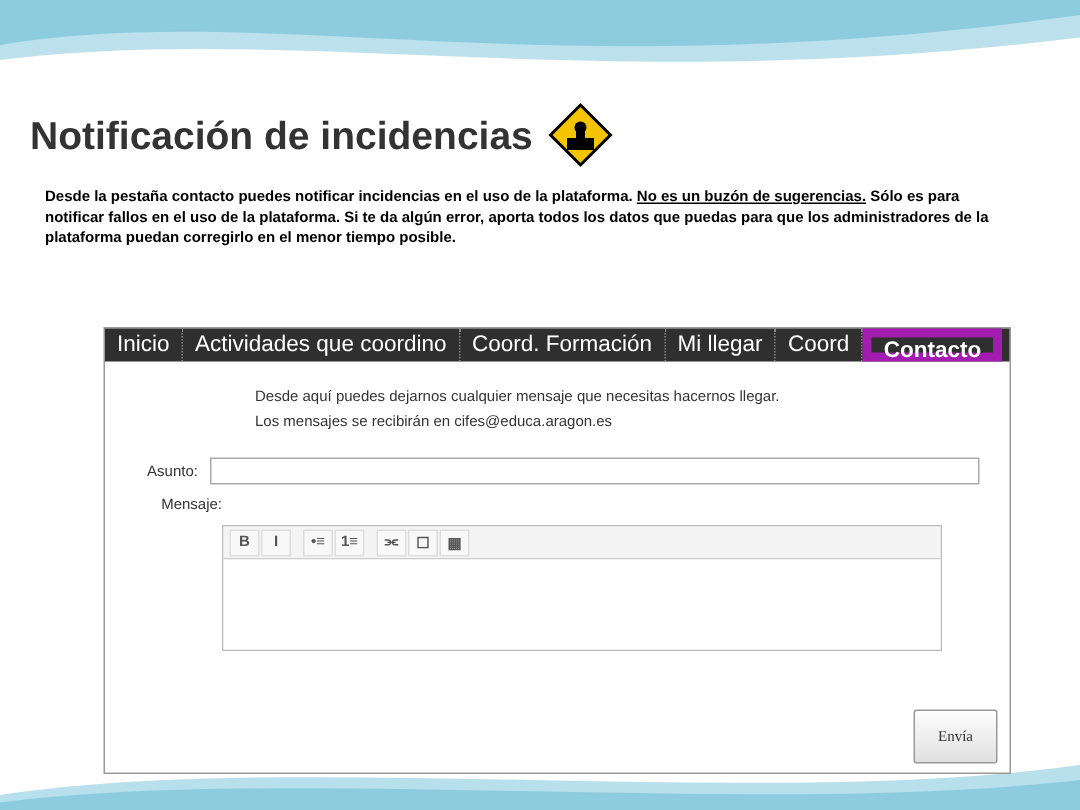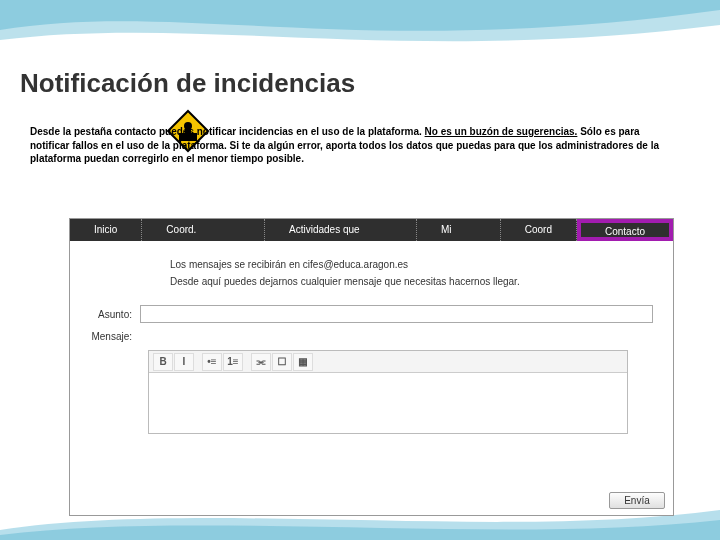--- a/index.html
+++ b/index.html
@@ -23,21 +23,20 @@
     width: 720px; height: 50px;
     pointer-events: none;
   }
   .title-row {
     position: absolute;
     top: 68px;
     left: 20px;
     display: flex;
     align-items: center;
     gap: 10px;
-    flex-direction: column;
   }
   .title {
     font-size: 26px;
     font-weight: bold;
     color: #333;
   }
   .caution-sign {
     width: 44px;
     height: 44px;
   }
@@ -63,30 +62,31 @@
     font-family: Tahoma, Arial, sans-serif;
   }
   .nav {
     background: #2f2f2f;
     height: 22px;
     display: flex;
     align-items: center;
   }
   .nav-item {
     color: #fff;
-    font-size: 10px;
-    padding: 0 24px;
+    font-size: 15px;
+    padding: 0 8px;
     height: 22px;
     line-height: 22px;
     border-right: 1px dotted #888;
   }
   .nav-item.highlight {
-    border: 4px solid #a21caf;
+    border: 6px solid #a21caf;
     height: 22px;
     line-height: 18px;
+    font-weight: bold;
   }
   .intro {
     padding: 18px 20px 4px 100px;
     font-size: 10px;
     color: #333;
   }
   .intro p { margin-bottom: 6px; }
   .form-area { padding: 8px 20px 0 20px; }
   .field-row {
     display: flex;
@@ -135,29 +135,30 @@
   .tbtn.sep { border: none; background: transparent; width: 6px; }
   .editor-body {
     height: 60px;
     background: #fff;
   }
   .send-btn {
     position: absolute;
     bottom: 6px;
     right: 8px;
     width: 56px;
-    height: 17px;
+    height: 36px;
     background: linear-gradient(#fdfdfd, #e0e0e0);
     border: 1px solid #999;
     font-size: 10px;
     color: #333;
     display: flex;
     align-items: center;
     justify-content: center;
     border-radius: 2px;
+    font-family: Liberation Serif, serif;
   }
 </style>
 </head>
 <body>
 
 <svg class="wave-top" viewBox="0 0 720 60" preserveAspectRatio="none">
   <path d="M0,30 C180,0 360,60 720,10 L720,0 L0,0 Z" fill="#6fc0d9" opacity="0.5"></path>
   <path d="M0,40 C200,15 400,65 720,25 L720,0 L0,0 Z" fill="#3fa8c9" opacity="0.35"></path>
 </svg>
 <svg class="wave-bottom" viewBox="0 0 720 50" preserveAspectRatio="none">
@@ -175,38 +176,38 @@
   </svg>
 </div>
 
 <div class="body-text">
   <span>Desde la pestaña contacto puedes notificar incidencias en el uso de la plataforma. </span><span class="un">No es un buzón de sugerencias.</span><span> Sólo es para notificar fallos en el uso de la plataforma. Si te da algún error, aporta todos los datos que puedas para que los administradores de la plataforma puedan corregirlo en el menor tiempo posible.</span>
 </div>
 
 <div class="screenshot">
   <div class="nav">
     <div class="nav-item">Inicio</div>
+    <div class="nav-item">Actividades que coordino</div>
     <div class="nav-item">Coord. Formación</div>
-    <div class="nav-item">Actividades que coordino</div>
     <div class="nav-item">Mi llegar</div>
     <div class="nav-item">Coord</div>
     <div class="nav-item highlight">Contacto</div>
   </div>
 
   <div class="intro">
+    <p>Desde aquí puedes dejarnos cualquier mensaje que necesitas hacernos llegar.</p>
     <p>Los mensajes se recibirán en cifes@educa.aragon.es</p>
-    <p>Desde aquí puedes dejarnos cualquier mensaje que necesitas hacernos llegar.</p>
   </div>
 
   <div class="form-area">
     <div class="field-row">
       <div class="label">Asunto:</div>
       <div class="text-input"></div>
     </div>
-    <div class="field-row" style="align-items:flex-start;">
+    <div class="field-row" style="align-items:flex-start;margin-left:16px;">
       <div class="label">Mensaje:</div>
     </div>
     <div class="editor-wrap">
       <div class="toolbar">
         <div class="tbtn">B</div>
         <div class="tbtn">I</div>
         <div class="tbtn sep"></div>
         <div class="tbtn">•≡</div>
         <div class="tbtn">1≡</div>
         <div class="tbtn sep"></div>

